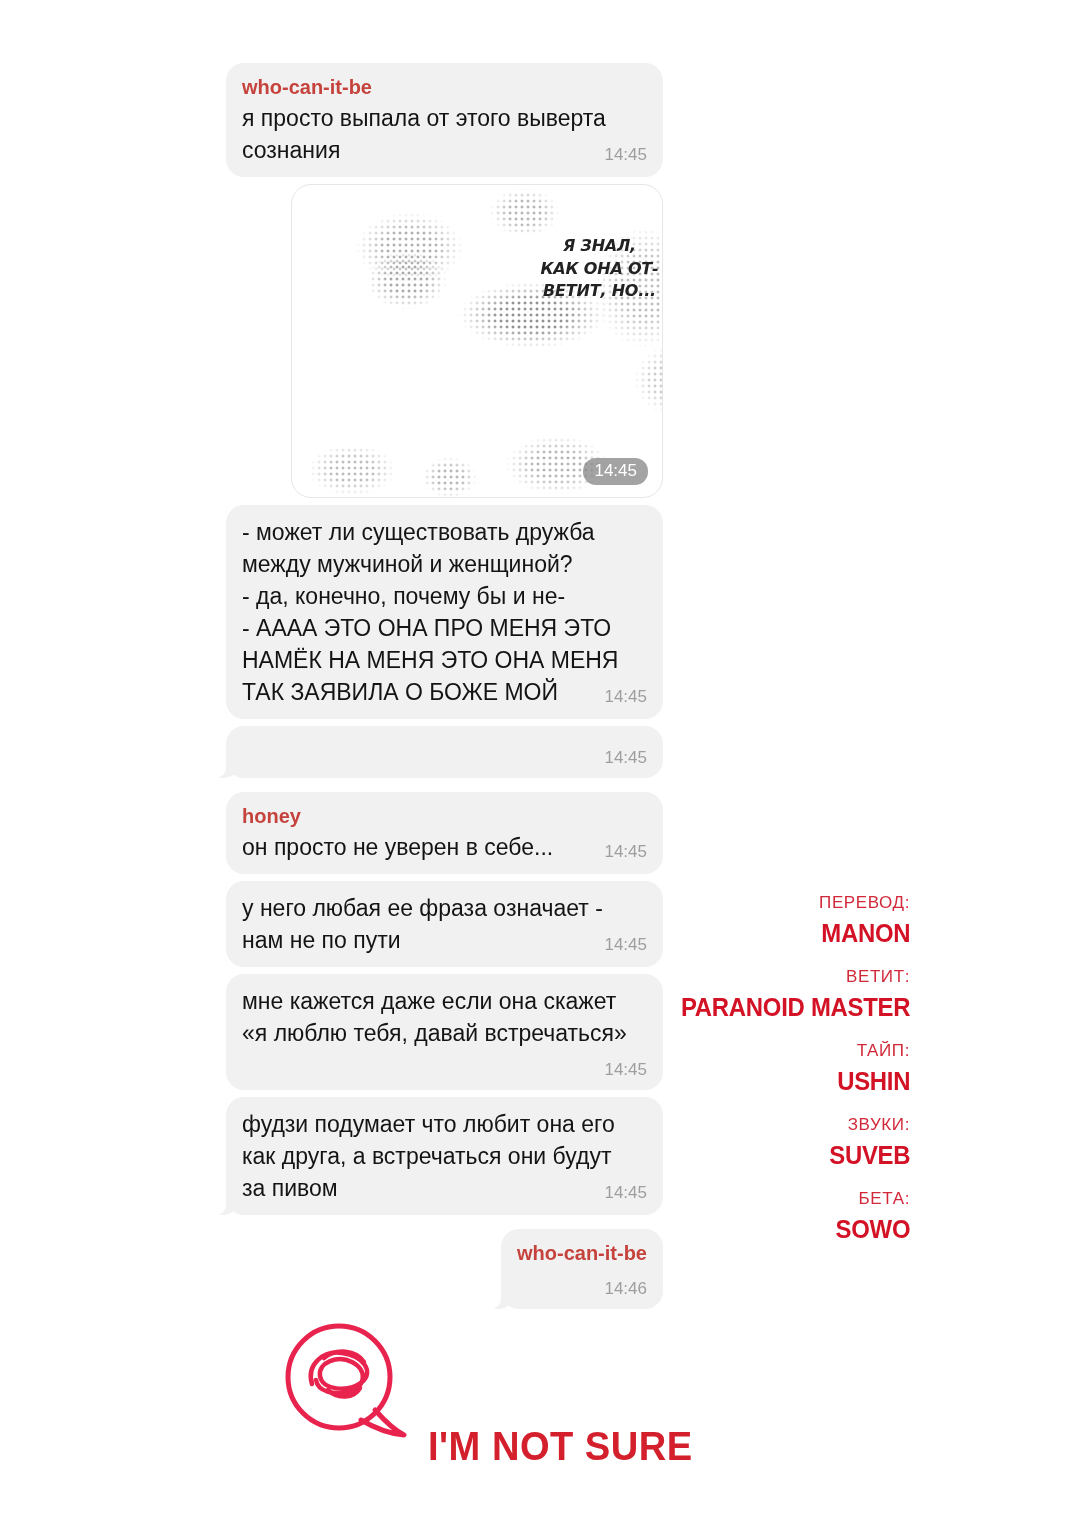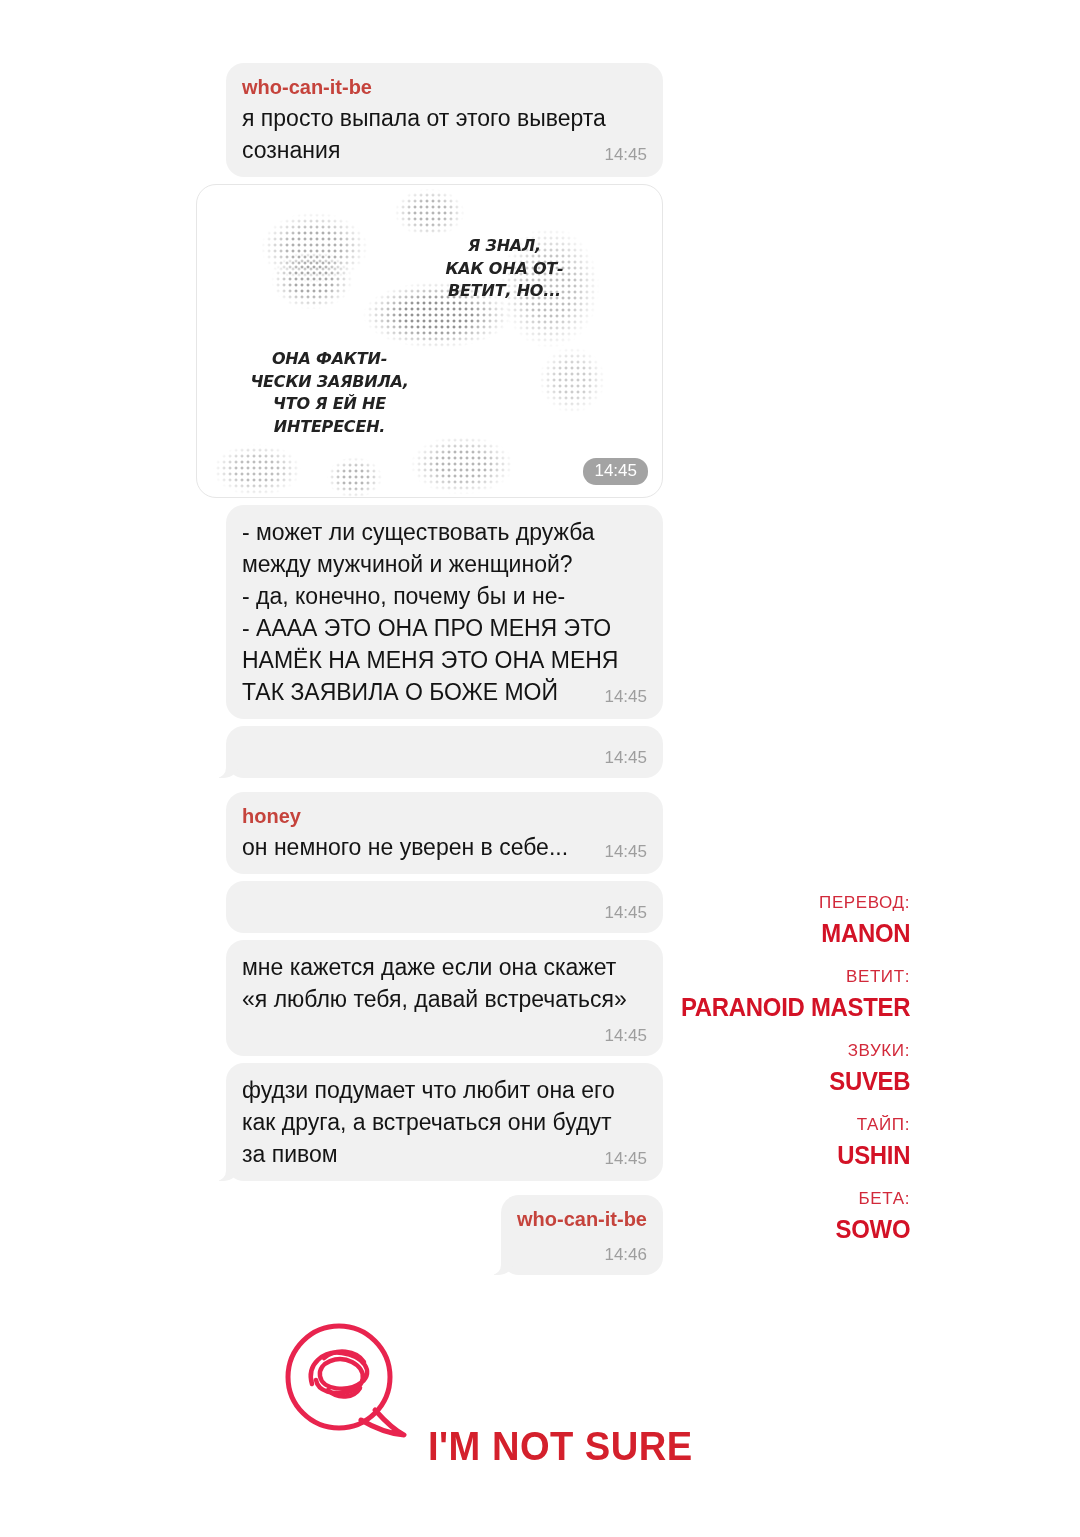--- a/index.html
+++ b/index.html
@@ -30,21 +30,21 @@
     content:""; position:absolute; left:-7px; bottom:0;
     width:20px; height:20px; background:#F1F1F1; border-bottom-right-radius:15px;
   }
   .tail::after {
     content:""; position:absolute; left:-10px; bottom:0;
     width:10px; height:20px; background:#ffffff; border-bottom-right-radius:10px;
   }
 
   
   .image-card {
-    width:467px; height:314px; padding:0; background:#ffffff;
+    width:372px; height:314px; padding:0; background:#ffffff;
     border:1px solid #E6E6E6; border-radius:20px; overflow:hidden;
   }
   .tone-blob {
     position:absolute; border-radius:50%;
     background-image:radial-gradient(circle, rgba(95,95,95,0.9) 1.1px, rgba(95,95,95,0) 1.8px);
     background-size:6px 6px;
     -webkit-mask-image:radial-gradient(closest-side, #000 35%, transparent 74%);
     mask-image:radial-gradient(closest-side, #000 35%, transparent 74%);
   }
   .manga-text {
@@ -96,48 +96,46 @@
       <div class="tone-blob" style="left:60px; top:55px; width:110px; height:80px; opacity:.6;"></div>
       <div class="tone-blob" style="left:140px; top:85px; width:200px; height:90px; opacity:.75;"></div>
       <div class="tone-blob" style="left:285px; top:20px; width:135px; height:165px; opacity:.45;"></div>
       <div class="tone-blob" style="left:330px; top:150px; width:90px; height:90px; opacity:.35;"></div>
       <div class="tone-blob" style="left:195px; top:240px; width:140px; height:80px; opacity:.5;"></div>
       <div class="tone-blob" style="left:0px; top:250px; width:120px; height:70px; opacity:.45;"></div>
       <div class="tone-blob" style="left:120px; top:265px; width:75px; height:55px; opacity:.5;"></div>
       <div class="manga-text manga-a">Я ЗНАЛ,
 КАК ОНА ОТ-
 ВЕТИТ, НО...</div>
-      <div class="manga-text manga-b">ОНА ФАКТИ-
-ЧЕСКИ ЗАЯВИЛА,
-ЧТО Я ЕЙ НЕ
-ИНТЕРЕСЕН.</div>
       <div class="img-time">14:45</div>
     </div>
 
     <div class="bubble">
       <span class="msg-text">- может ли существовать дружба
 между мужчиной и женщиной?
 - да, конечно, почему бы и не-
 - АААА ЭТО ОНА ПРО МЕНЯ ЭТО
 НАМЁК НА МЕНЯ ЭТО ОНА МЕНЯ
 ТАК ЗАЯВИЛА О БОЖЕ МОЙ</span>
       <span class="time">14:45</span>
     </div>
 
     <div class="bubble tail group-end">
       <span class="time">14:45</span>
     </div>
 
     <div class="bubble">
       <span class="username">honey</span>
-      <span class="msg-text">он немного не уверен в себе...</span>
+      <span class="msg-text">он просто не уверен в себе...</span>
       <span class="time">14:45</span>
     </div>
 
     <div class="bubble">
+      <span class="msg-text">у него любая ее фраза означает -
+нам не по пути</span>
       <span class="time">14:45</span>
     </div>
 
     <div class="bubble">
       <span class="msg-text">мне кажется даже если она скажет
 «я люблю тебя, давай встречаться»</span>
       <span class="time">14:45</span>
     </div>
 
     <div class="bubble tail group-end">
@@ -157,26 +155,26 @@
   <div class="credits">
     <div class="credit">
       <span class="credit-label">ПЕРЕВОД:</span>
       <span class="credit-name">MANON</span>
     </div>
     <div class="credit">
       <span class="credit-label">ВЕТИТ:</span>
       <span class="credit-name">PARANOID MASTER</span>
     </div>
     <div class="credit">
+      <span class="credit-label">ТАЙП:</span>
+      <span class="credit-name">USHIN</span>
+    </div>
+    <div class="credit">
       <span class="credit-label">ЗВУКИ:</span>
       <span class="credit-name">SUVEB</span>
-    </div>
-    <div class="credit">
-      <span class="credit-label">ТАЙП:</span>
-      <span class="credit-name">USHIN</span>
     </div>
     <div class="credit">
       <span class="credit-label">БЕТА:</span>
       <span class="credit-name">SOWO</span>
     </div>
   </div>
 
   <div class="footer-icon">
     <svg width="140" height="128" viewBox="0 0 140 128" fill="none" xmlns="http://www.w3.org/2000/svg">
       <circle cx="63" cy="57" r="51" stroke="#E8244E" stroke-width="5" fill="none"></circle>

